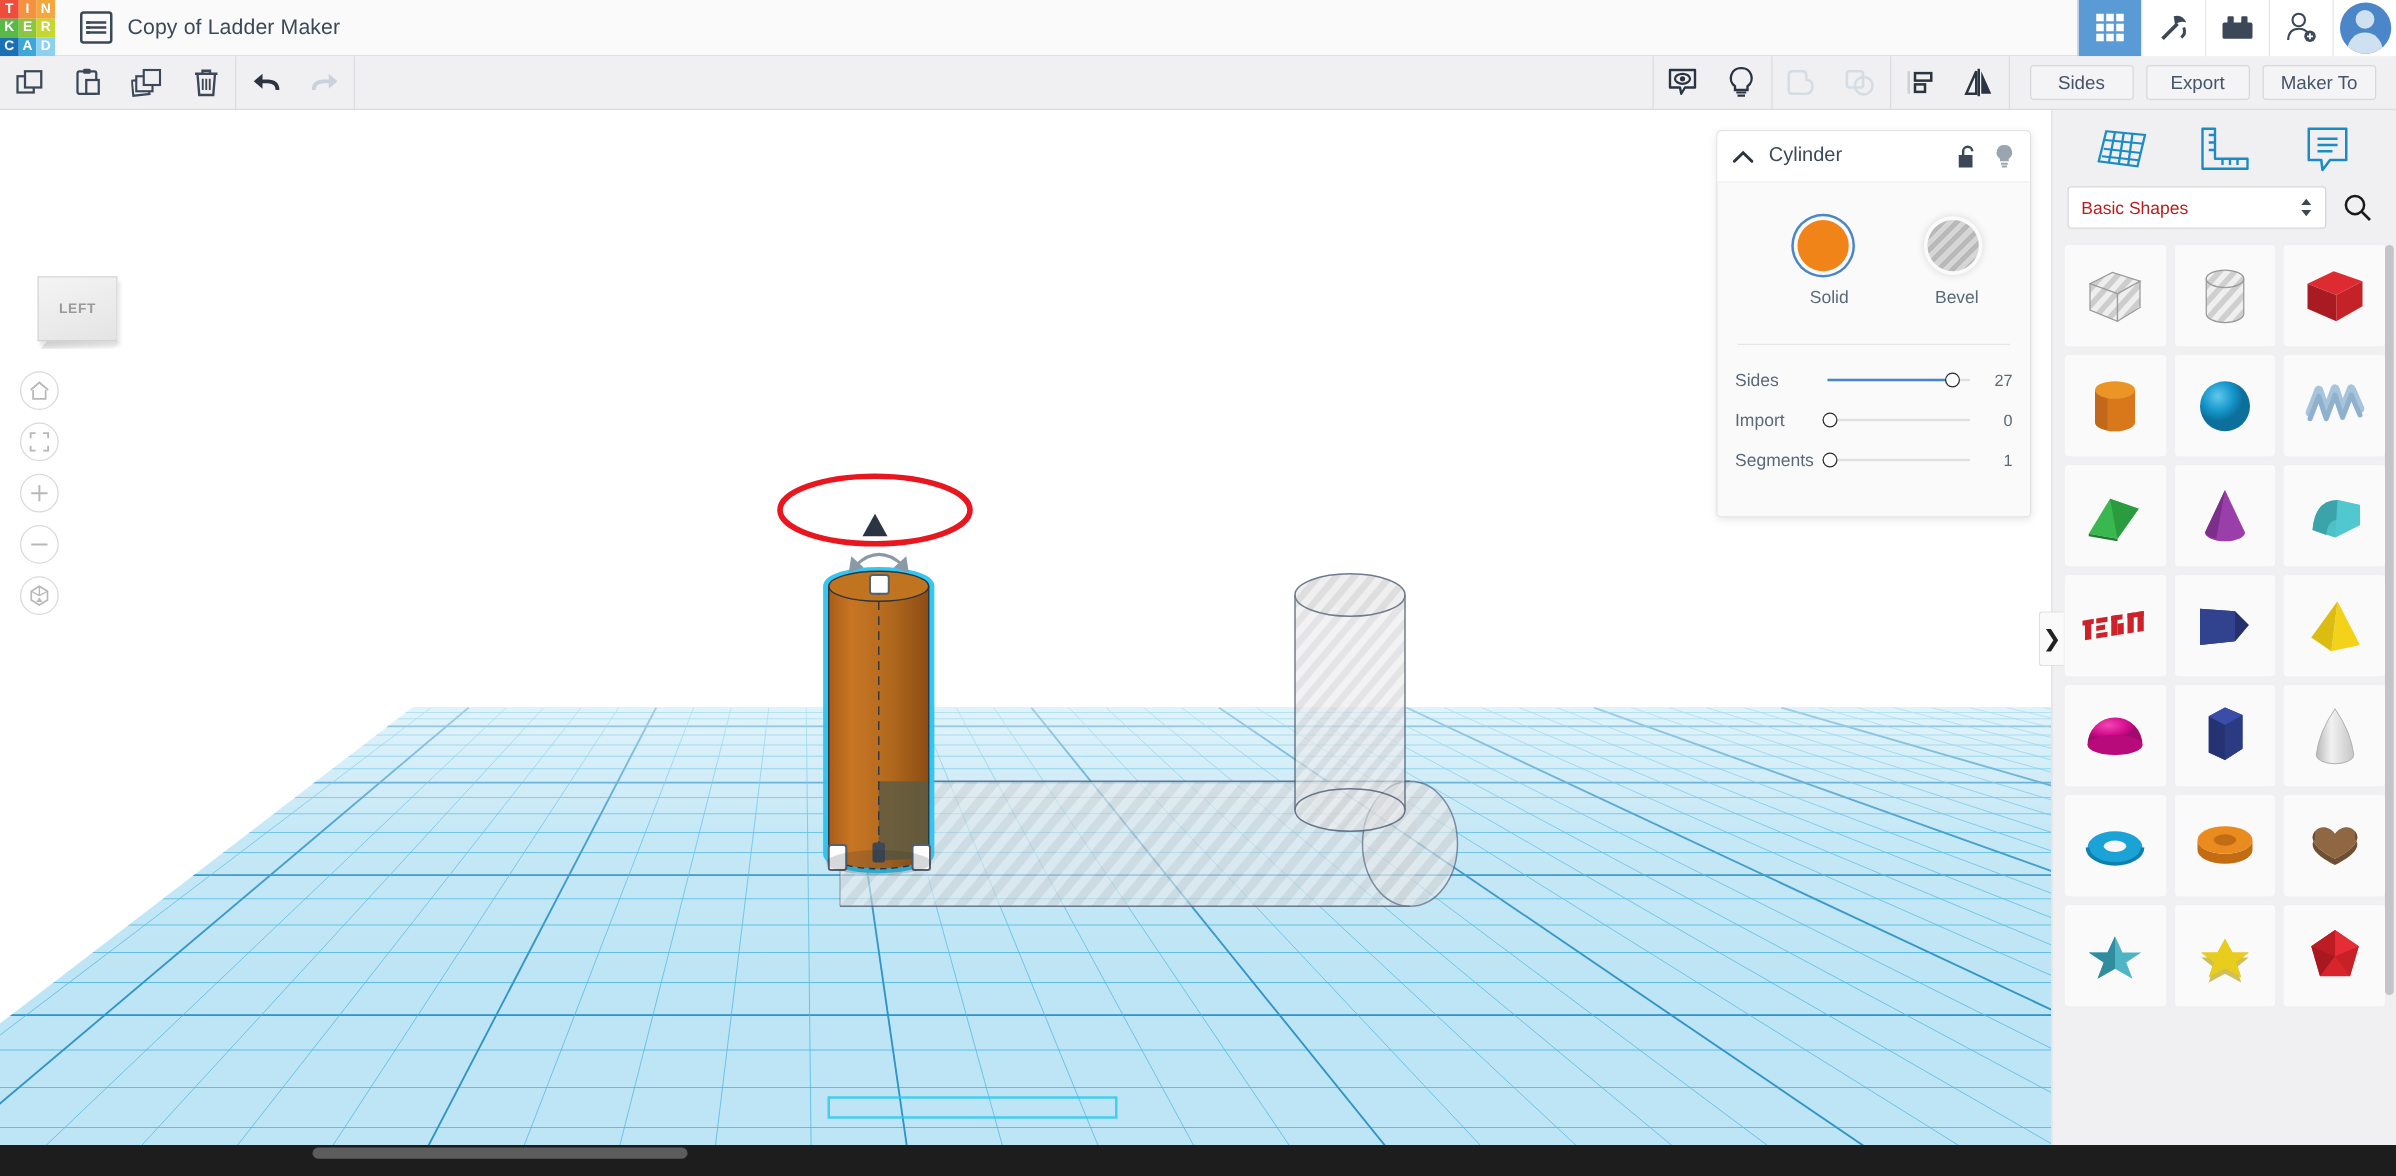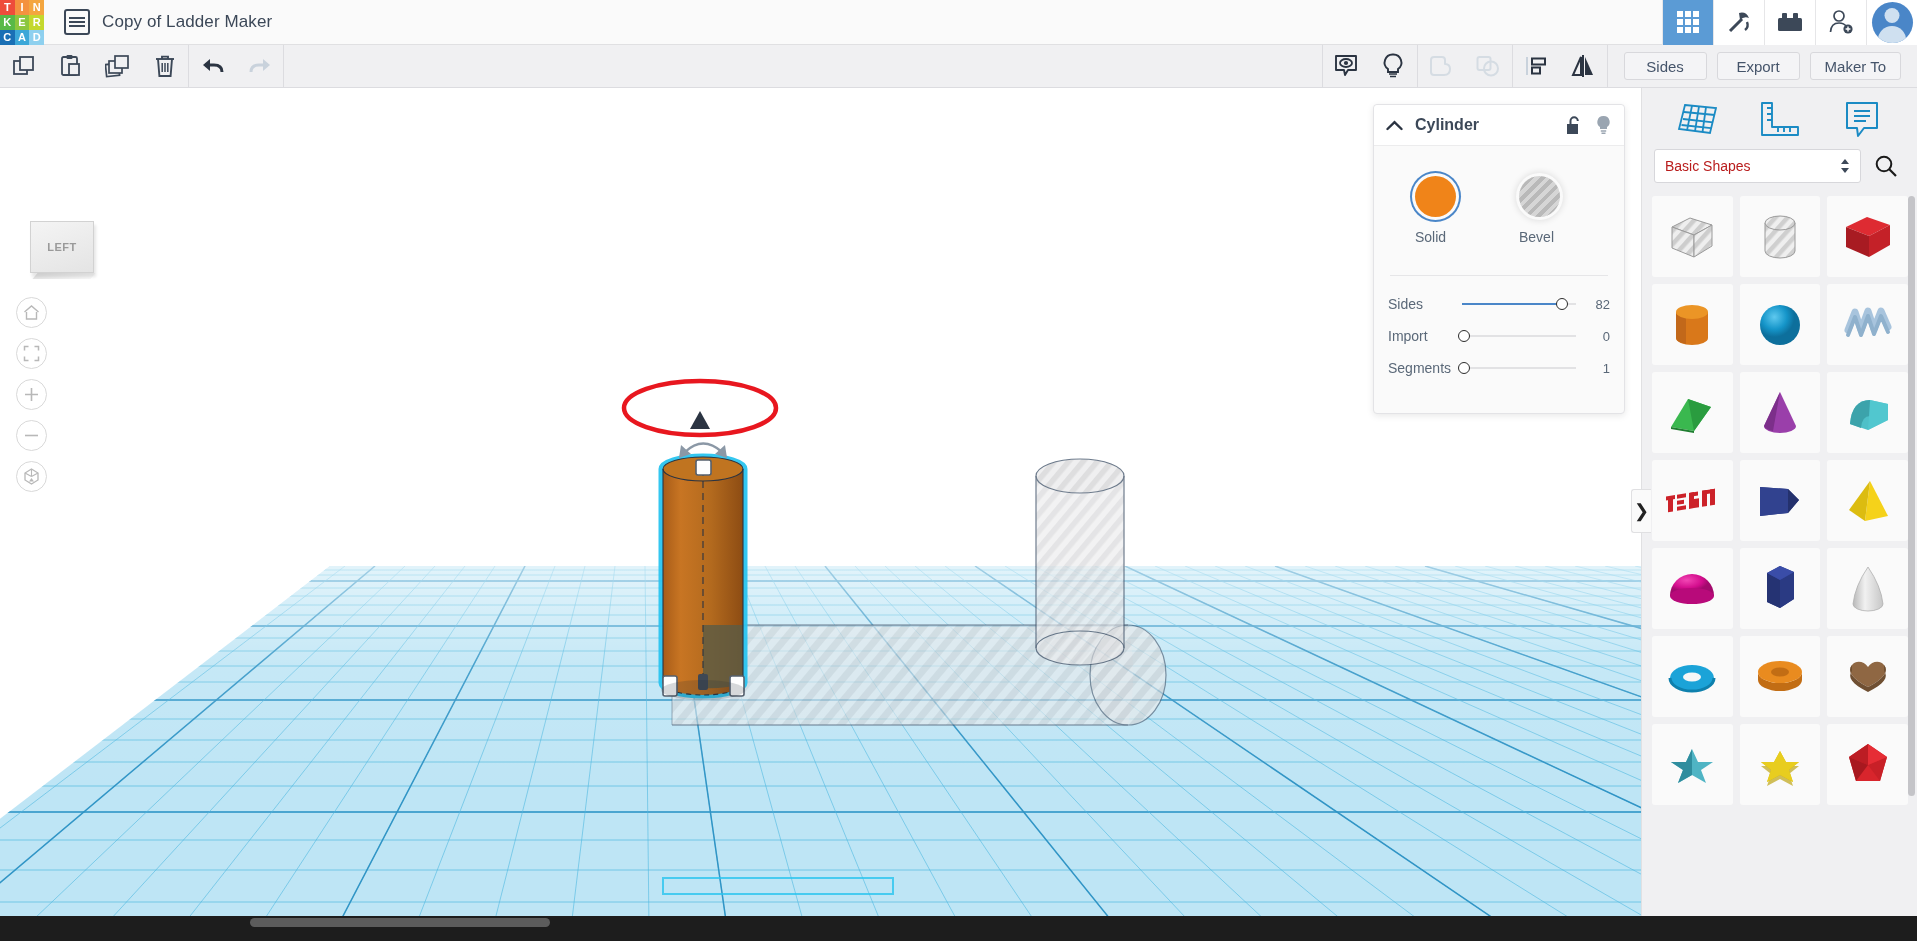--- a/index.html
+++ b/index.html
@@ -145,25 +145,25 @@
     border: 1px solid #e3e3e6;
     border-radius: 4px;
     box-shadow: 0 2px 7px rgba(0,0,0,.09);
   }
   .prop-head {
     height: 41px; background: #ffffff;
     border-bottom: 1px solid #ececed;
     border-radius: 4px 4px 0 0;
     display: flex; align-items: center; padding: 0 12px;
   }
-  .prop-title { font-size: 16px; color: #3c4858; margin-left: 12px; font-weight: bold; }
+  .prop-title { font-size: 16px; color: #3c4858; margin-left: 12px; font-weight: normal; }
   .prop-head-spacer { flex: 1; }
   .prop-body { padding: 16px 14px 10px 14px; }
   .mode-row { display: flex; justify-content: center; gap: 40px; margin-top: 14px; }
-  .mode-item { display: flex; flex-direction: column; align-items: flex-start; width: 64px; }
+  .mode-item { display: flex; flex-direction: column; align-items: flex-end; width: 64px; }
   .mode-circ { width: 41px; height: 41px; border-radius: 50%; }
   .mode-circ.solid {
     background: #f08419;
     box-shadow: 0 0 0 3px #fafafa, 0 0 0 5px #4a86c8;
   }
   .mode-circ.hole {
     background: repeating-linear-gradient(135deg,#b9b9b9 0 4px,#d6d6d6 4px 8px);
     box-shadow: 0 0 0 3px #fafafa, 0 0 6px 4px rgba(0,0,0,.10);
   }
   .mode-label { font-size: 14px; color: #5a6878; margin-top: 12px; }
@@ -691,21 +691,21 @@
 
       <div class="prop-divider"></div>
 
       <div class="slider-row">
         <span class="slider-label">Sides</span>
         <span class="slider-track-wrap">
           <span class="slider-track"></span>
           <span class="slider-fill" style="width:88%"></span>
           <span class="slider-knob" style="left:88%"></span>
         </span>
-        <span class="slider-val">82</span>
+        <span class="slider-val">27</span>
       </div>
 
       <div class="slider-row">
         <span class="slider-label">Import</span>
         <span class="slider-track-wrap">
           <span class="slider-track"></span>
           <span class="slider-fill" style="width:0%"></span>
           <span class="slider-knob" style="left:2px"></span>
         </span>
         <span class="slider-val">0</span>

